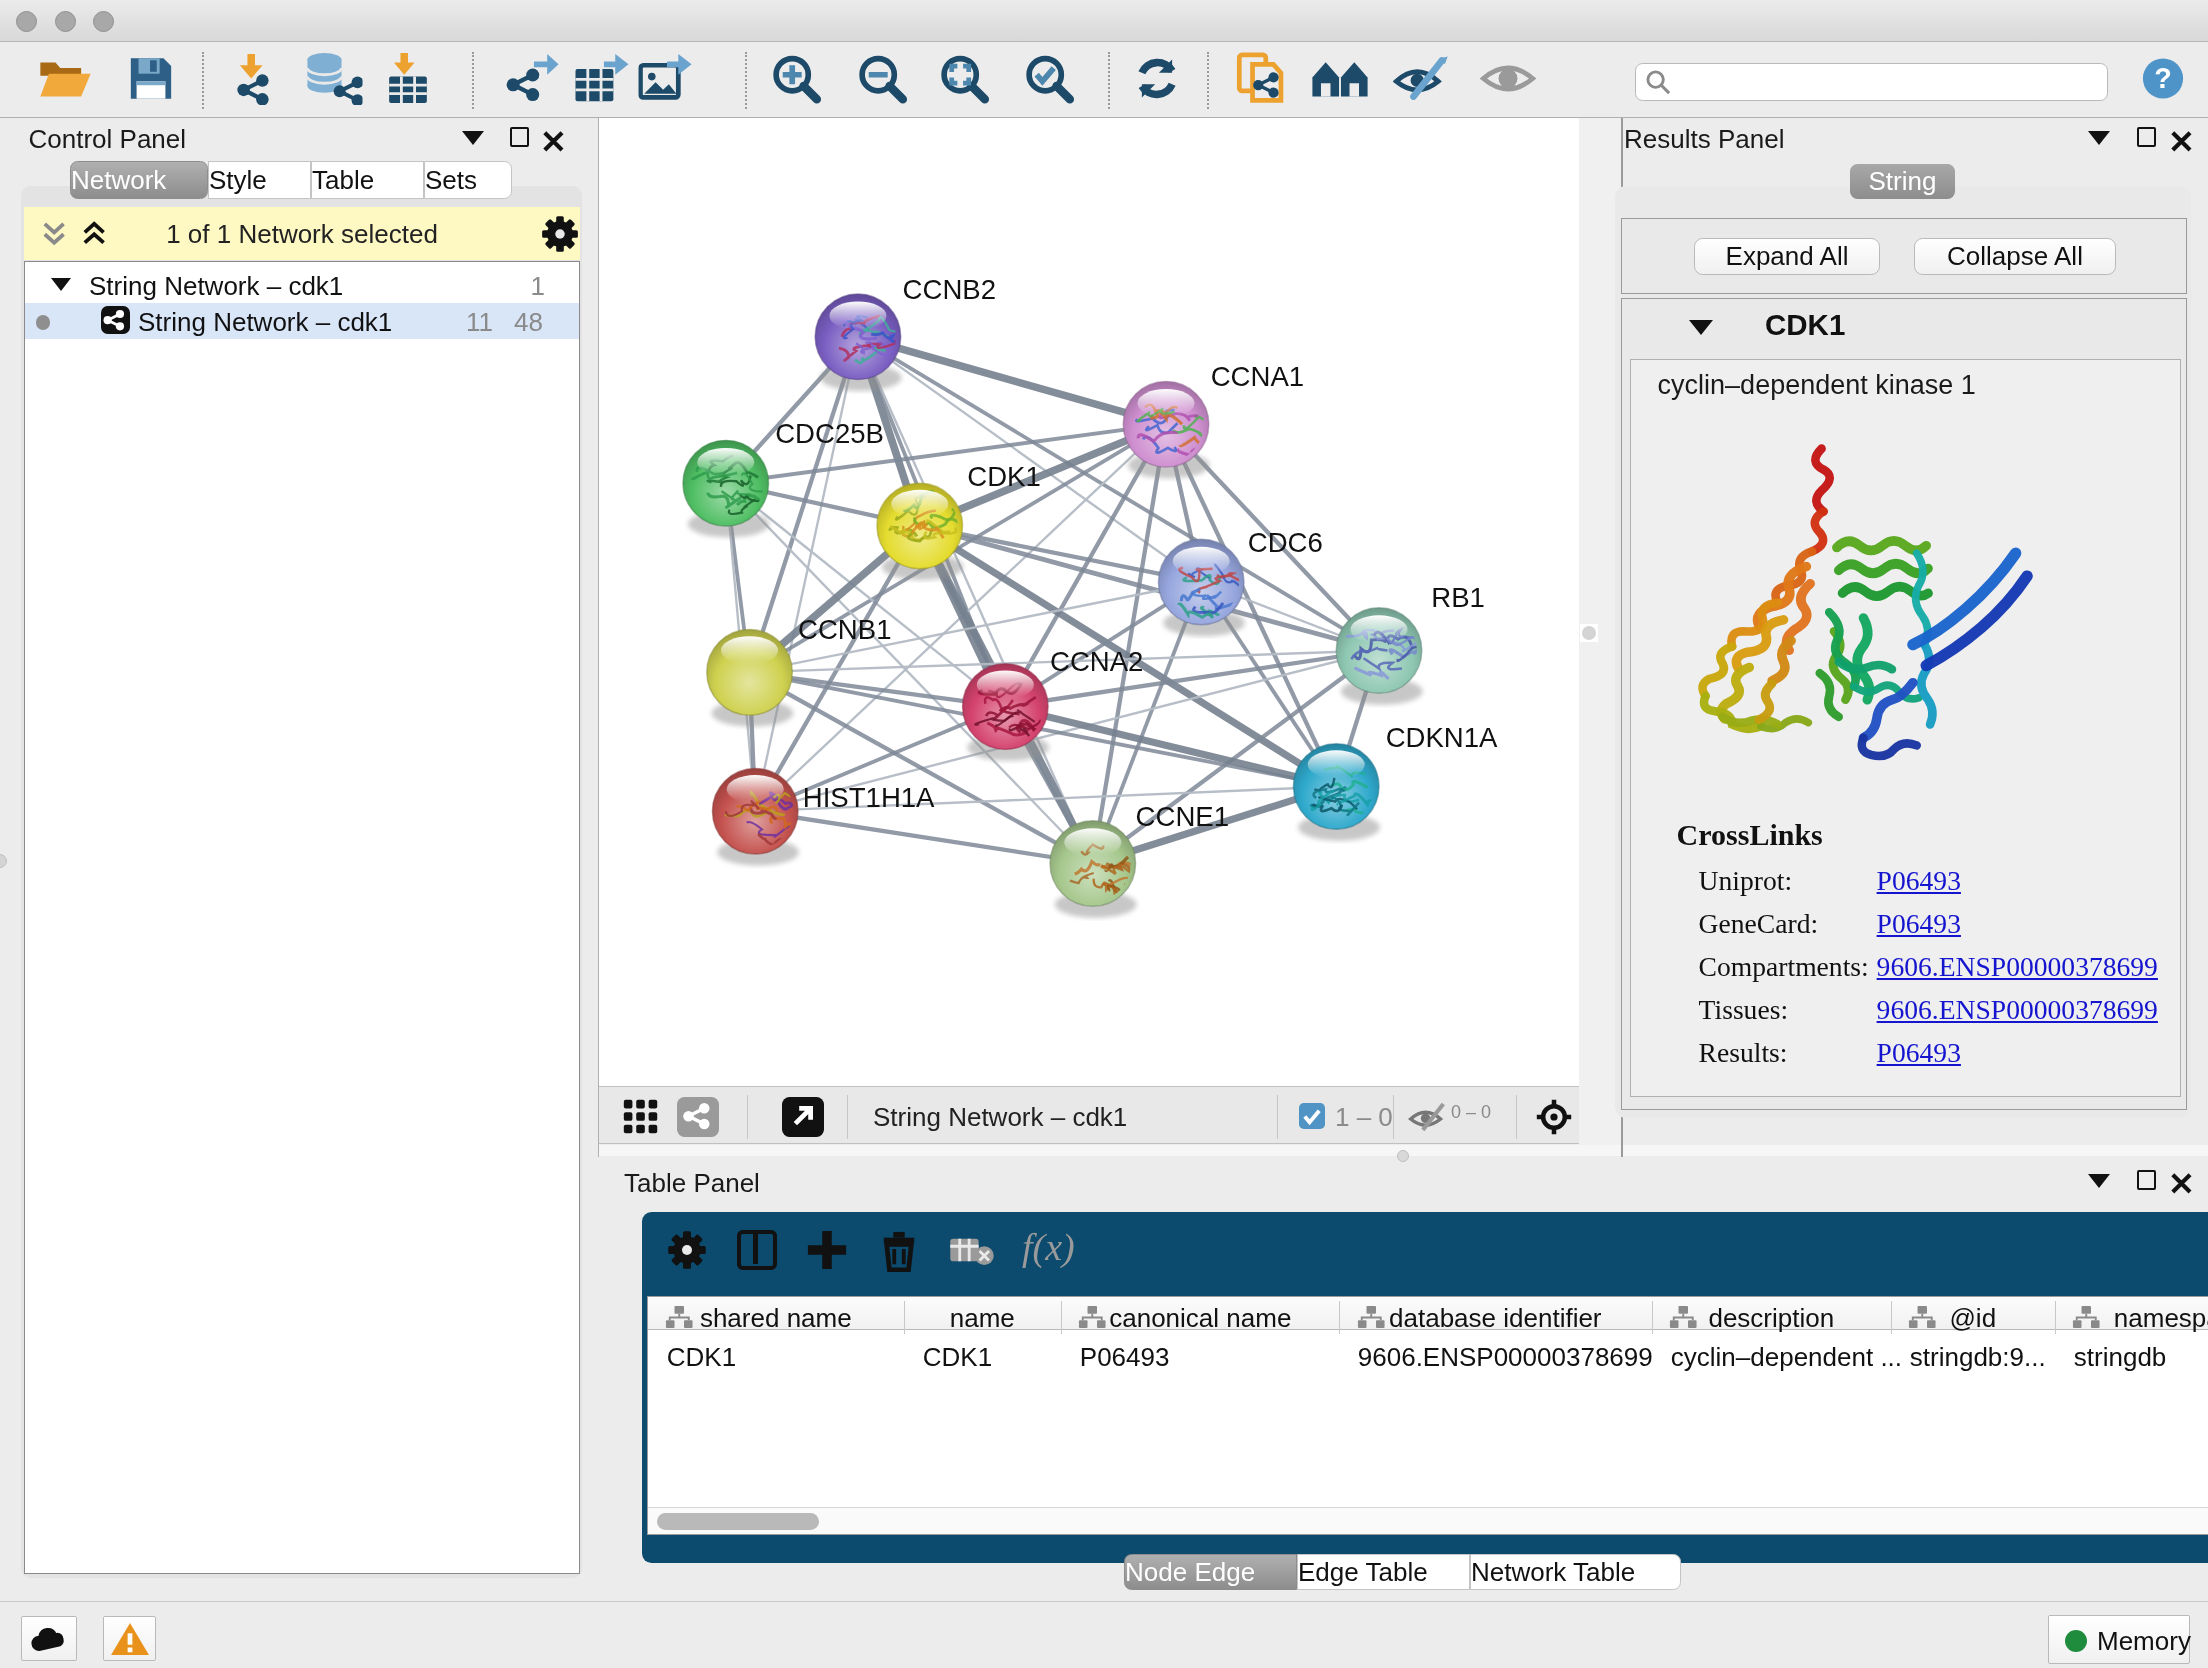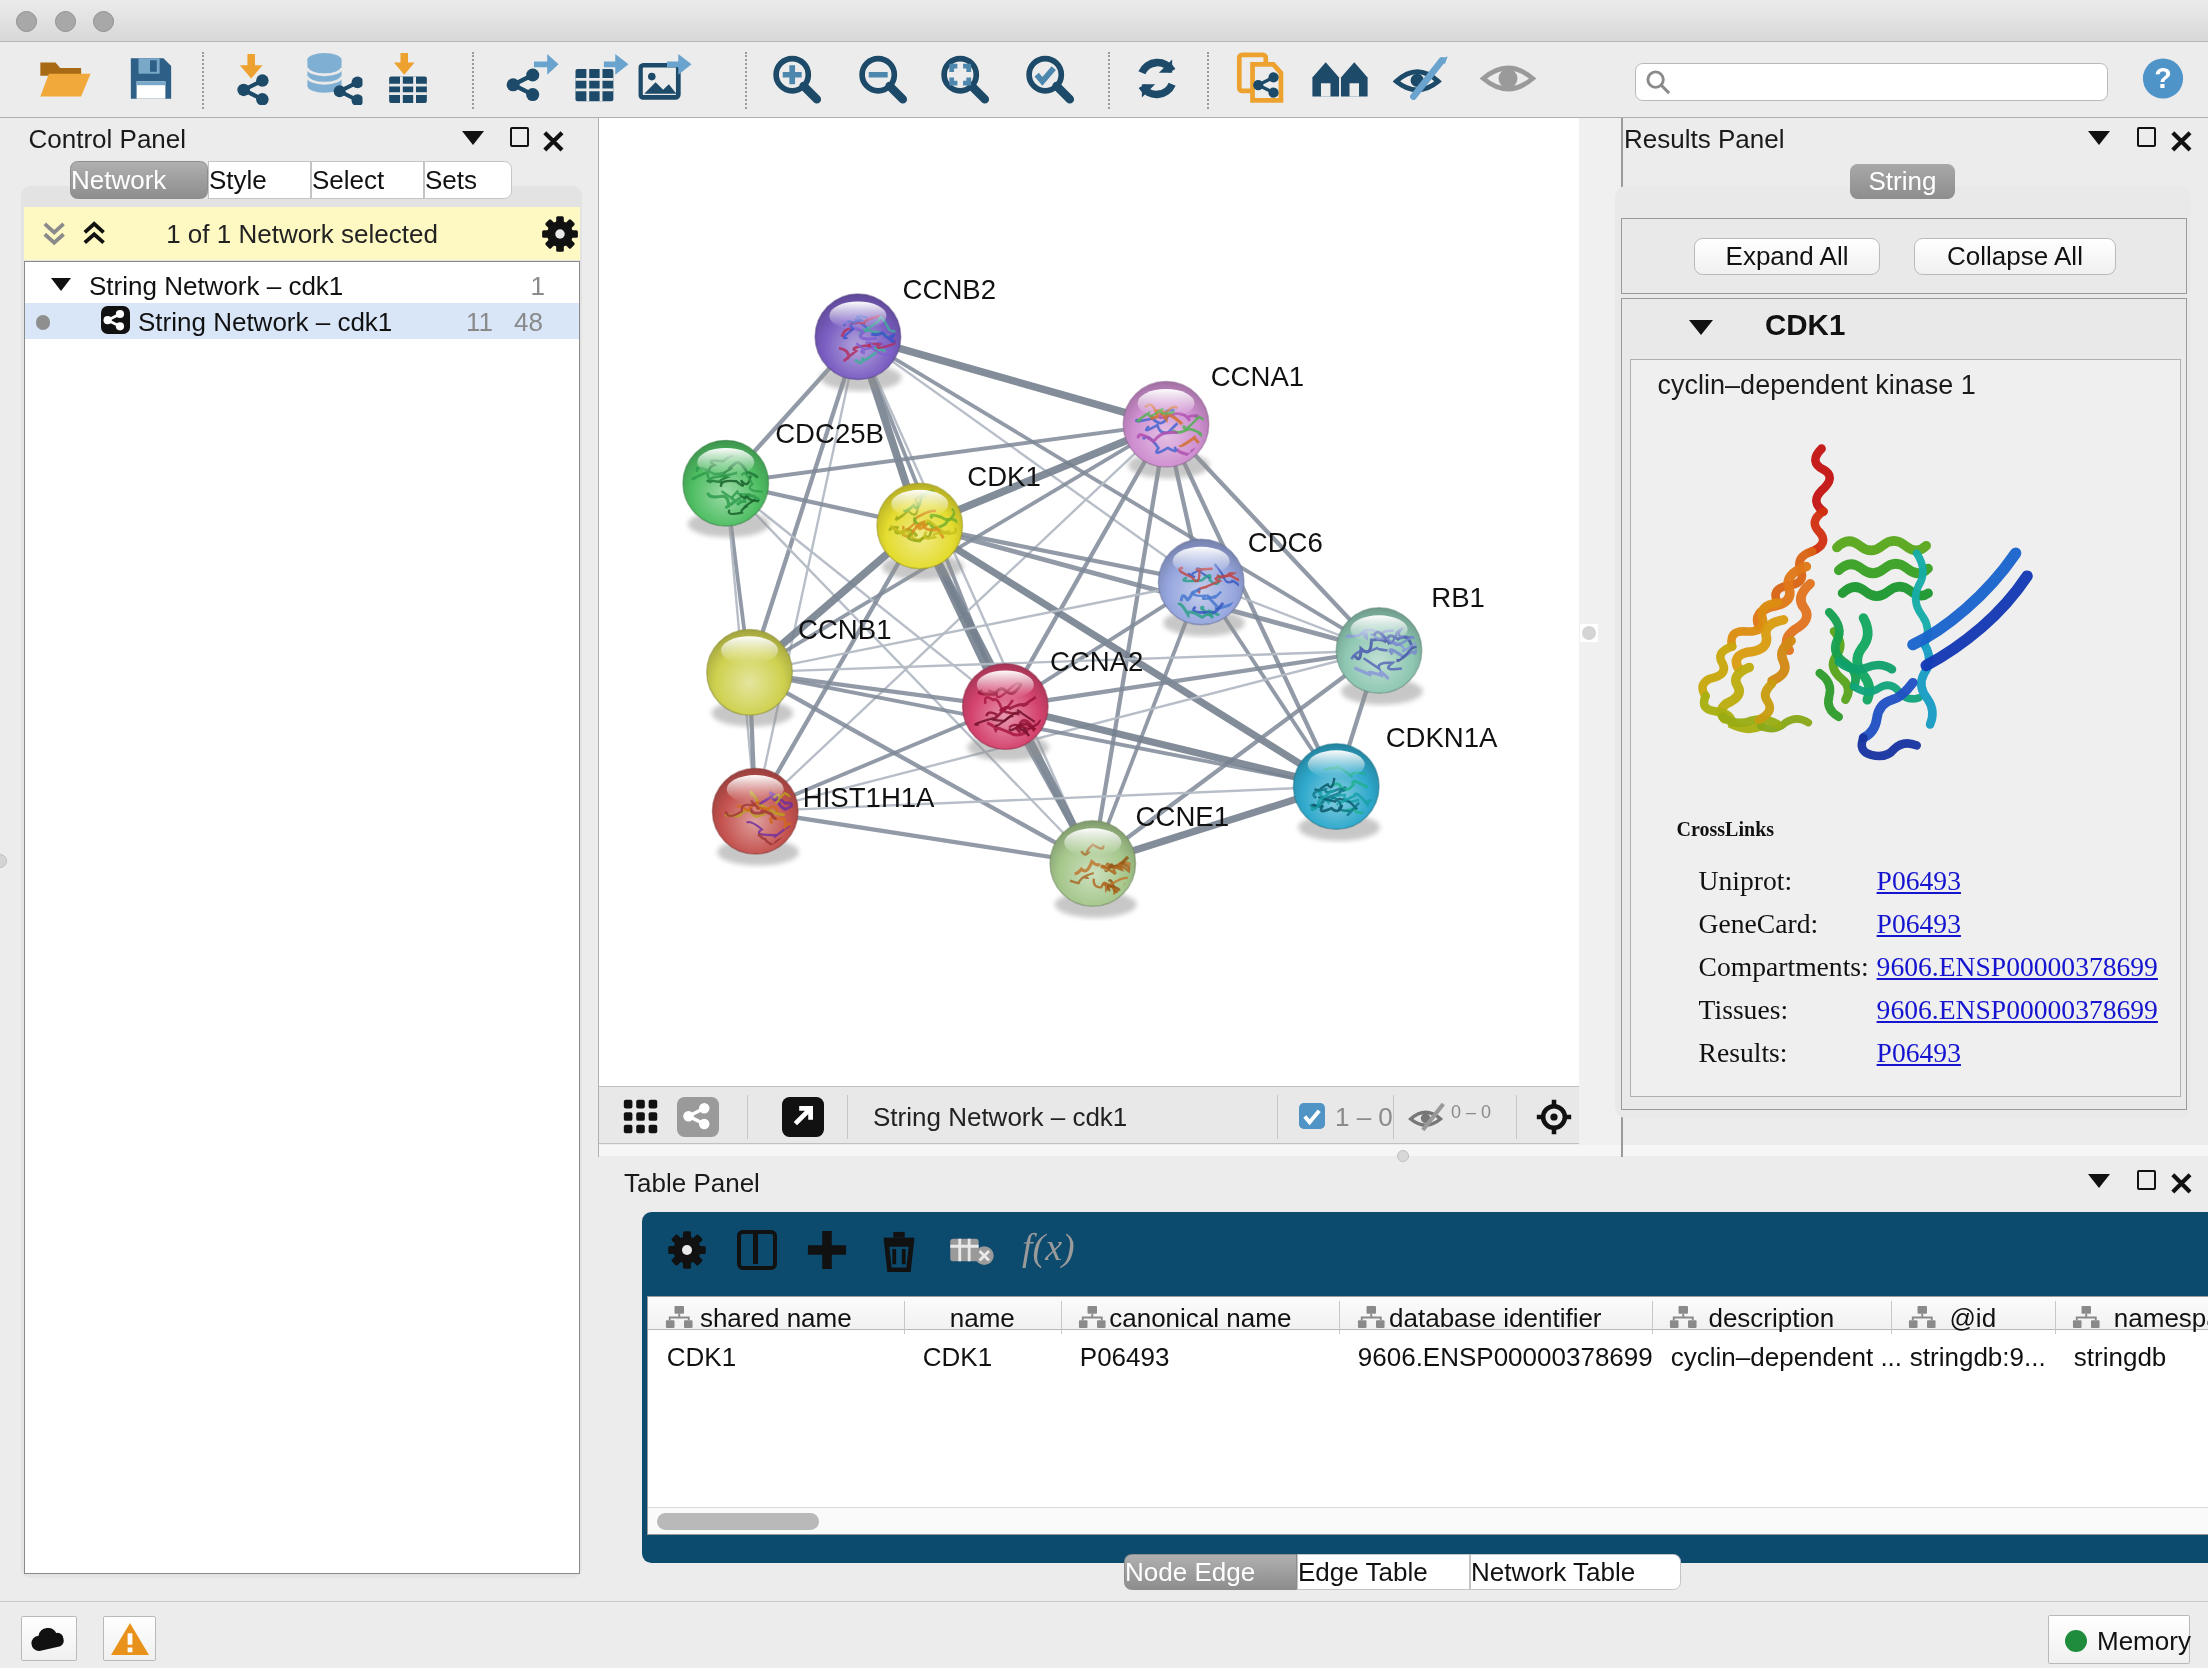--- a/index.html
+++ b/index.html
@@ -162,21 +162,21 @@
       </div>
 </div>
   </div>
 <div class="abs panel-title" style="left:28.5px;top:124px">Control Panel</div>
 <div class="abs" style="left:462px;top:131px;width:0;height:0;border-left:11.4px solid transparent;border-right:11.4px solid transparent;border-top:14.3px solid #111"></div>
 <div class="abs" style="left:510px;top:127px;width:19px;height:20px;border:2.9px solid #111;border-radius:1.9px"></div>
 <div class="abs" style="left:540px;top:123px;font-size:32px;font-weight:bold;color:#111">✕</div>
 <div class="abs" style="left:21px;top:186px;width:561px;height:1392px;background:#e3e3e3;border-radius:9.5px"></div>
 <div class="abs tab sel" style="left:70px;top:161px;width:138px;border-radius:7.6px">Network</div>
 <div class="abs tab" style="left:208px;top:161px;width:103px">Style</div>
-<div class="abs tab" style="left:311px;top:161px;width:113px">Select</div>
+<div class="abs tab" style="left:311px;top:161px;width:113px">Table</div>
 <div class="abs tab" style="left:424px;top:161px;width:88px;border-radius:0 7.6px 7.6px 0">Sets</div>
 <div class="abs" style="left:24px;top:207px;width:556px;height:53px;background:#fef9c3;font-size:26px;color:#222">
     <span style="position:absolute;left:278px;top:12.4px;transform:translateX(-50%)">1 of 1 Network selected</span>
     <svg width="32" height="28.5" viewBox="0 0 34 30" style="position:absolute;left:17px;top:13.3px">
       <path d="M4 4 l10 9 10-9 M4 15 l10 9 10-9" stroke="#8a8a8a" stroke-width="4" fill="none"></path>
     </svg>
     <svg width="32" height="28.5" viewBox="0 0 34 30" style="position:absolute;left:57px;top:13.3px">
       <path d="M4 13 l10-9 10 9 M4 24 l10-9 10 9" stroke="#111" stroke-width="4" fill="none"></path>
     </svg>
     <div style="position:absolute;left:517px;top:7.6px"><svg width="38" height="38" viewBox="0 0 40 40">
@@ -655,21 +655,21 @@
           <path d="M186 258 q14 10 26 2 q12 -8 22 4 q8 10 20 6" fill="none" stroke="#12a47c" stroke-width="8" stroke-linecap="round" opacity="0.96"></path>
           <path d="M170 232 q16 12 30 6 q14 -6 26 2" fill="none" stroke="#10a06c" stroke-width="9" stroke-linecap="round" opacity="0.96"></path>
           <path d="M252 118 q12 18 2 34 q-8 16 4 32 q10 14 2 30" fill="none" stroke="#16aca8" stroke-width="8" stroke-linecap="round" opacity="0.96"></path>
           <path d="M260 214 q10 16 0 30 q-8 14 4 28 q8 12 2 26" fill="none" stroke="#189cc4" stroke-width="9" stroke-linecap="round" opacity="0.96"></path>
           <path d="M356 118 q-22 32 -52 58 q-30 26 -56 38" fill="none" stroke="#1a64cc" stroke-width="12" stroke-linecap="round" opacity="0.96"></path>
           <path d="M368 142 q-20 30 -48 54 q-28 24 -58 40" fill="none" stroke="#1438b4" stroke-width="12" stroke-linecap="round" opacity="0.96"></path>
           <path d="M248 254 q-12 16 -22 18 q-14 4 -16 20 q-2 14 -14 20" fill="none" stroke="#2050c4" stroke-width="10" stroke-linecap="round" opacity="0.96"></path>
           <path d="M196 312 q-6 14 8 18 q16 4 24 -6 q10 -10 24 -4" fill="none" stroke="#1834a0" stroke-width="9" stroke-linecap="round" opacity="0.96"></path>
         </svg></div>
 <div style="font-family:'Liberation Serif',serif;font-size:27.6px;color:#111">
-        <div style="position:absolute;left:46px;top:458px;font-weight:bold;font-size:20px">CrossLinks</div>
+        <div style="position:absolute;left:46px;top:458px;font-weight:bold;font-size:30px">CrossLinks</div>
 <div style="position:absolute;left:68px;top:505px">Uniprot:</div>
         <div style="position:absolute;left:246px;top:505px;color:#1515d0;text-decoration:underline">P06493</div>
 <div style="position:absolute;left:68px;top:548px">GeneCard:</div>
         <div style="position:absolute;left:246px;top:548px;color:#1515d0;text-decoration:underline">P06493</div>
 <div style="position:absolute;left:68px;top:591px">Compartments:</div>
         <div style="position:absolute;left:246px;top:591px;color:#1515d0;text-decoration:underline">9606.ENSP00000378699</div>
 <div style="position:absolute;left:68px;top:634px">Tissues:</div>
         <div style="position:absolute;left:246px;top:634px;color:#1515d0;text-decoration:underline">9606.ENSP00000378699</div>
 <div style="position:absolute;left:68px;top:677px">Results:</div>
         <div style="position:absolute;left:246px;top:677px;color:#1515d0;text-decoration:underline">P06493</div>

